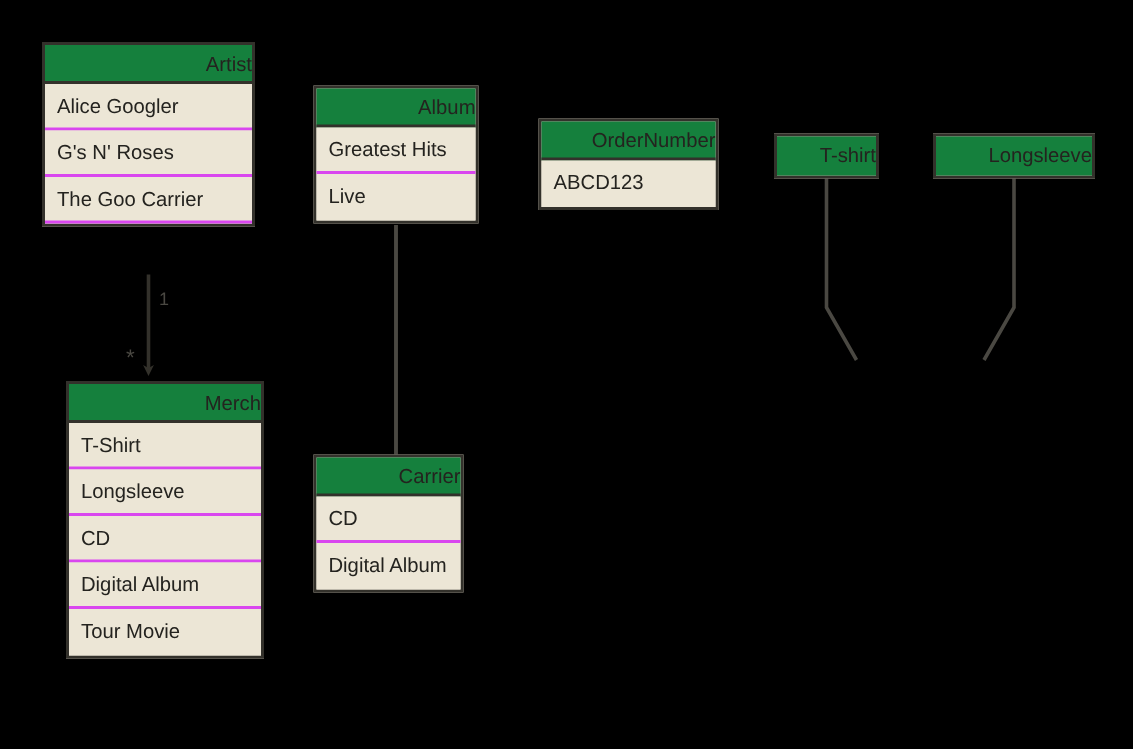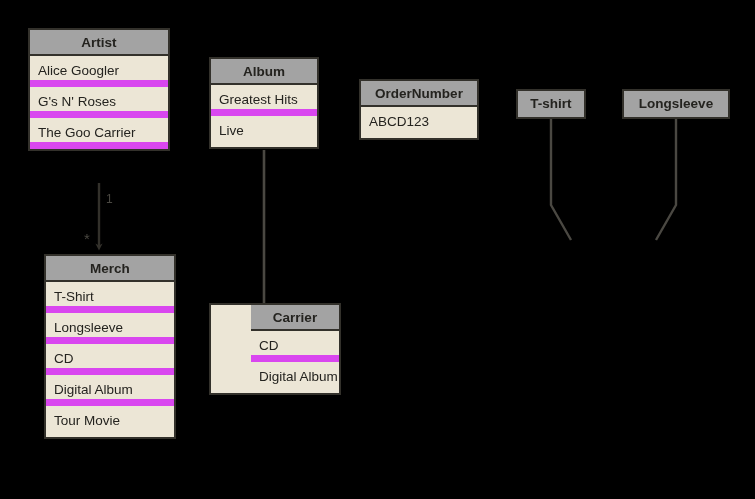--- a/index.html
+++ b/index.html
@@ -22,44 +22,44 @@
     height: 499px;
     pointer-events: none;
   }
   .entity {
     position: absolute;
     border: 2px solid #33312b;
     background: #ece6d6;
     box-sizing: border-box;
   }
   .ent-head {
-    background: #a3a3a3;
+    background: #15803d;
     color: #24231f;
-    font-weight: bold;
+    font-weight: normal;
     font-size: 13.5px;
-    text-align: center;
+    text-align: right;
     line-height: 26px;
     height: 26px;
     border-bottom: 2px solid #33312b;
     box-sizing: border-box;
     white-space: nowrap;
     overflow: hidden;
   }
   .ent-head.last {
     border-bottom: none;
   }
   .ent-row {
     background: #ece6d6;
     color: #24231f;
     font-size: 13.5px;
     text-align: left;
     line-height: 29px;
     height: 31px;
     padding-left: 8px;
-    border-bottom: 7px solid #d946ef;
+    border-bottom: 2px solid #d946ef;
     box-sizing: border-box;
     white-space: nowrap;
     overflow: hidden;
   }
   .ent-row.last {
     border-bottom: none;
   }
   .edge-label {
     position: absolute;
     color: #4a4842;
@@ -69,21 +69,21 @@
   }
   .edge-label.star {
     font-size: 15px;
     line-height: 10px;
   }
 
   
   #ent-artist      { left: 28px;  top: 28px;  width: 142px; }
   #ent-merch       { left: 44px;  top: 254px; width: 132px; }
   #ent-album       { left: 209px; top: 57px;  width: 110px; }
-  #ent-carrier     { left: 209px; top: 303px; width: 132px; padding-left: 40px; }
+  #ent-carrier     { left: 209px; top: 303px; width: 100px; }
   #ent-ordernumber { left: 359px; top: 79px;  width: 120px; }
   #ent-tshirt      { left: 516px; top: 89px;  width: 70px; }
   #ent-longsleeve  { left: 622px; top: 89px;  width: 108px; }
   #ent-shirtsize   { left: 568px; top: 225px; width: 90px; }
 </style>
 </head>
 <body>
 
 <div id="canvas">
 

